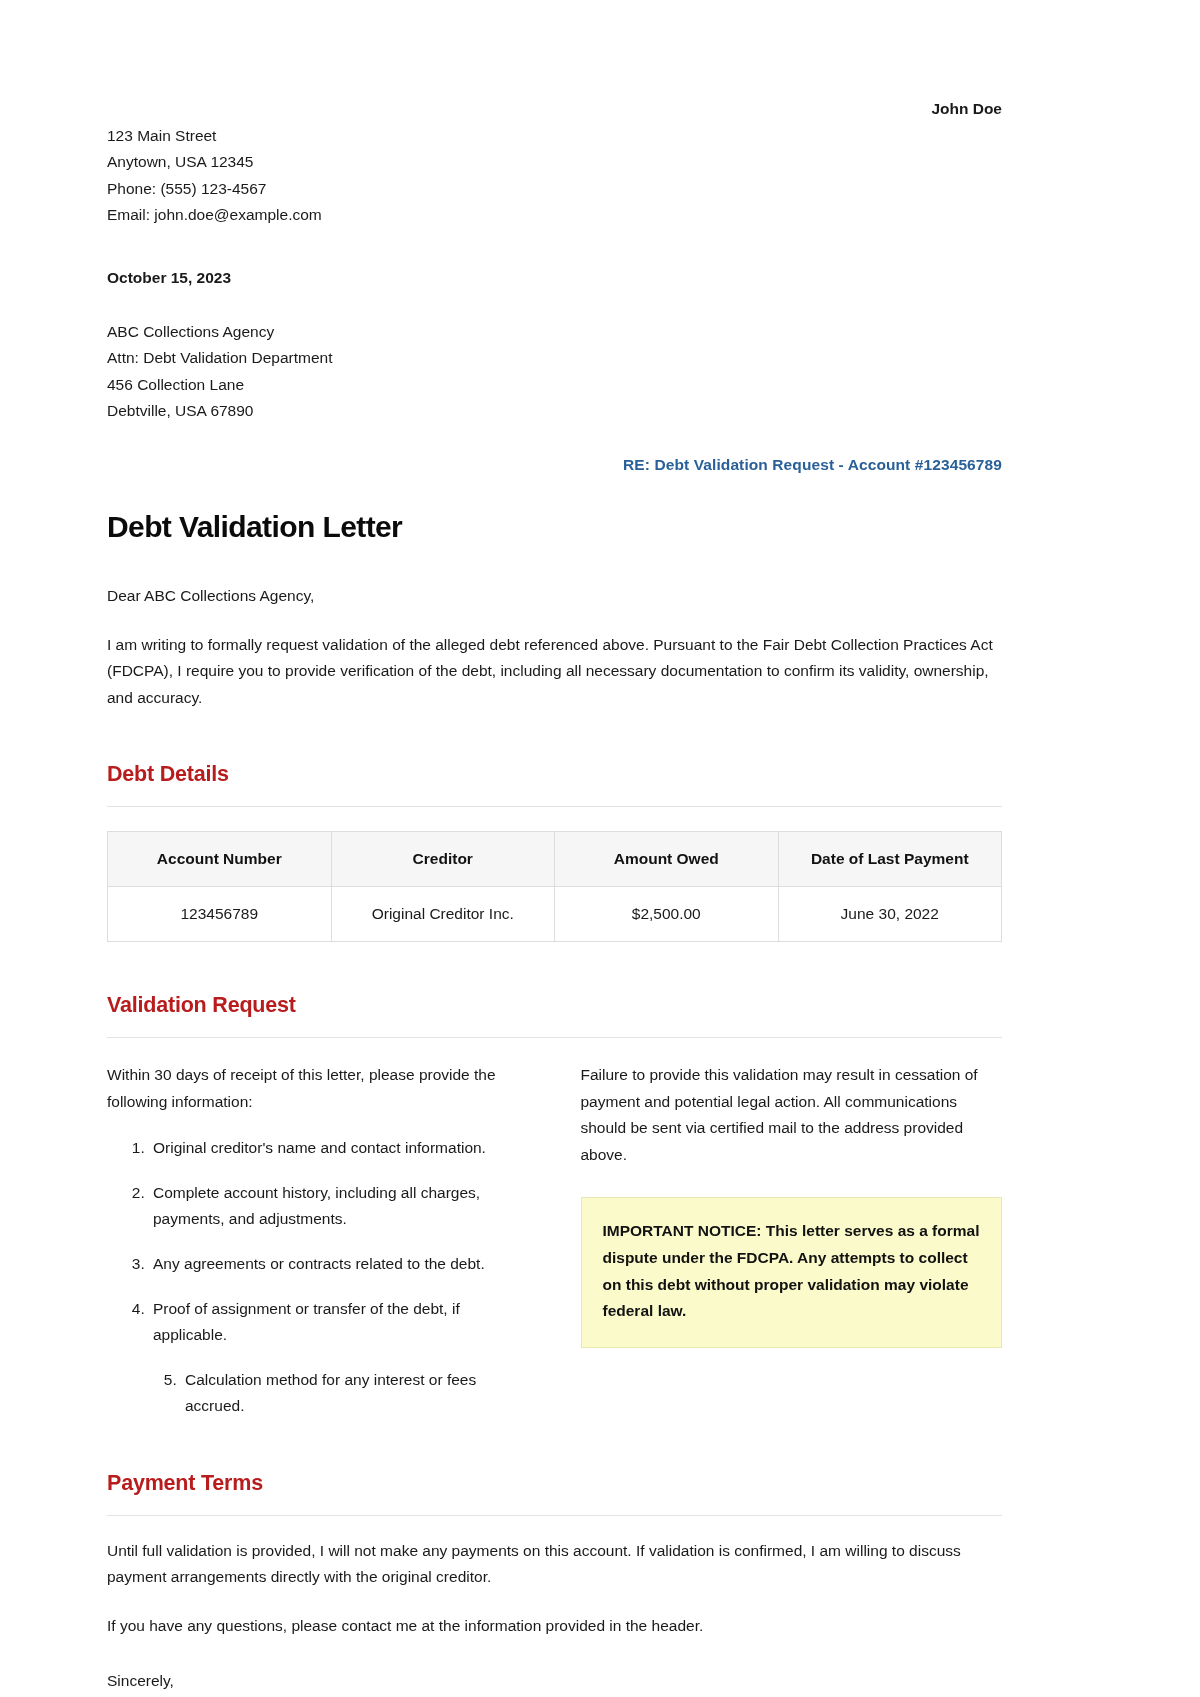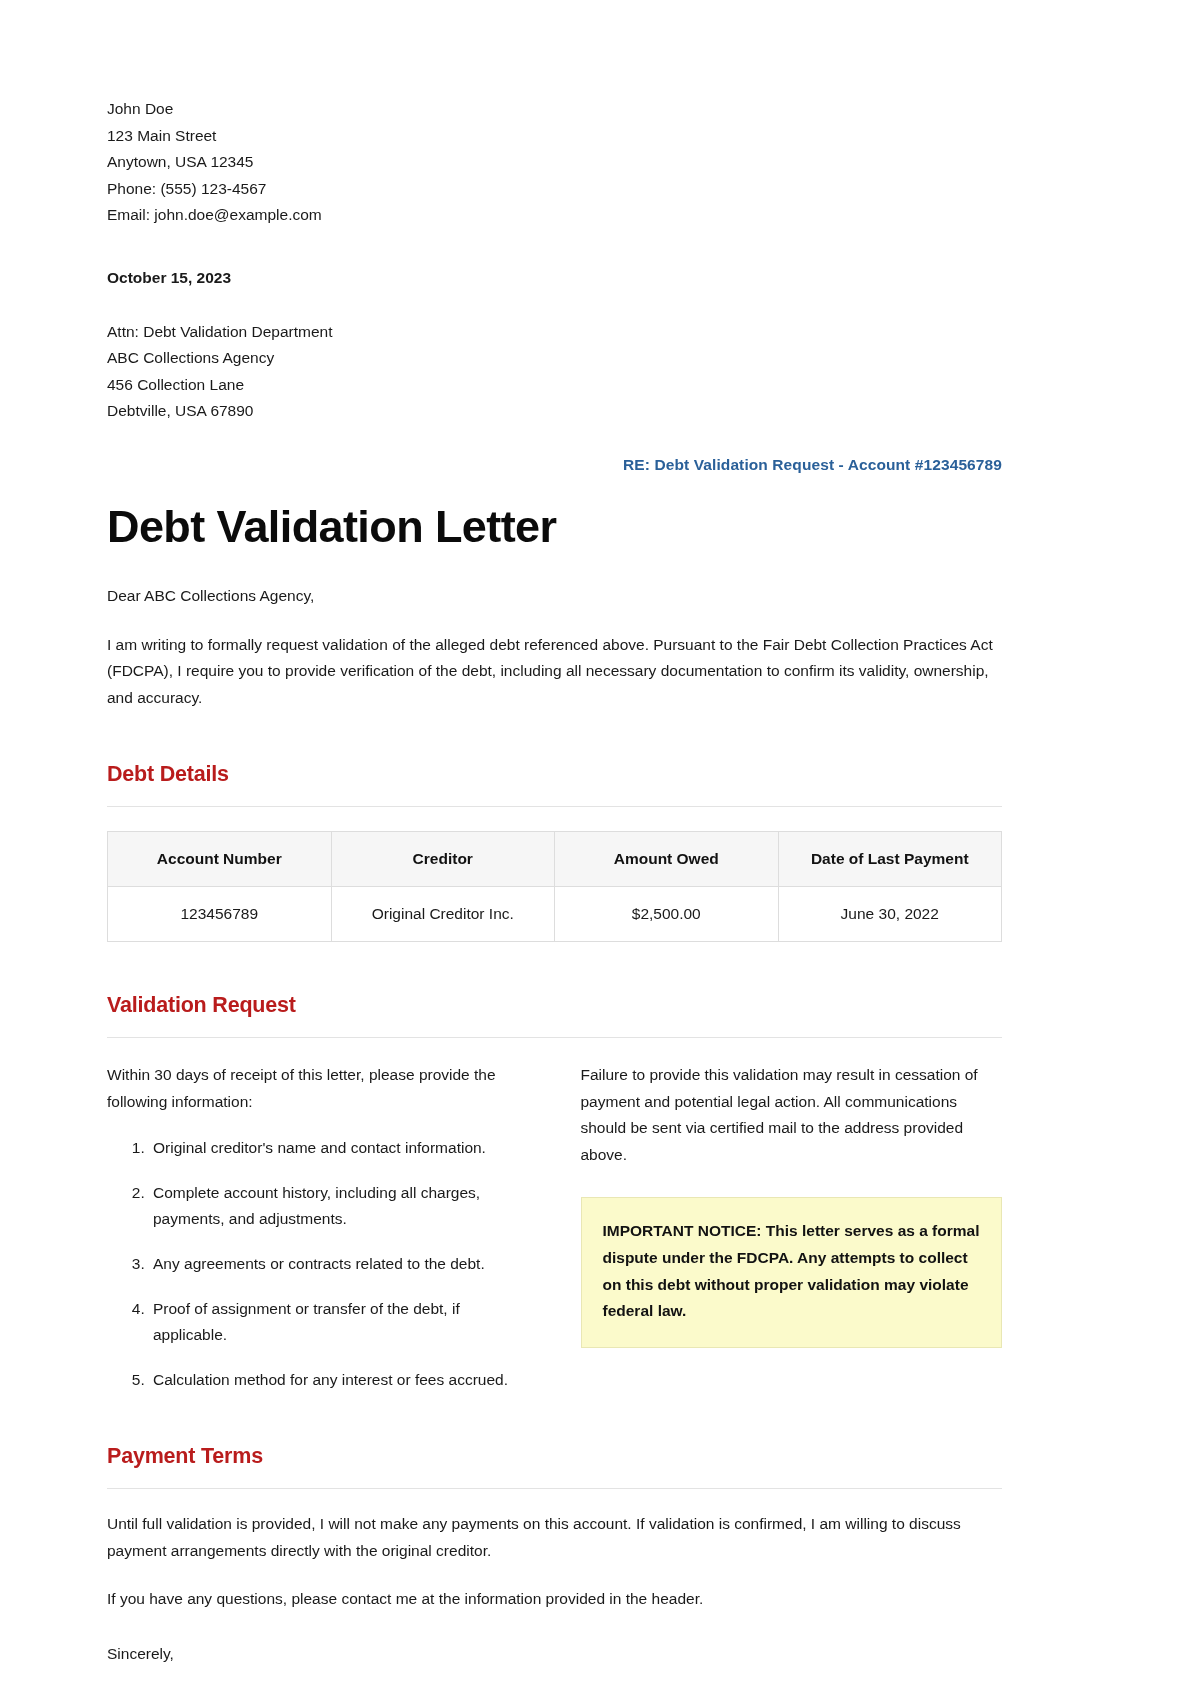--- a/index.html
+++ b/index.html
@@ -22,21 +22,21 @@
     padding: 96px 198px 40px 107px;
     position: relative;
   }
   
   .addr-block {
     font-size: 15.5px;
     line-height: 26.6px;
     color: #1a1a1a;
   }
   .addr-line { white-space: pre; }
-  .addr-name { font-weight: normal; }
+  .addr-name { font-weight: bold; text-align: right; }
   .date-line {
     font-size: 15.5px;
     line-height: 26.6px;
     font-weight: bold;
     color: #1a1a1a;
     margin-top: 36px;
   }
   .recipient-block { margin-top: 27px; }
   
   .subject {
@@ -44,21 +44,21 @@
     font-size: 15.5px;
     line-height: 26px;
     font-weight: bold;
     color: #2a6099;
     letter-spacing: 0.1px;
     text-align: right;
   }
   
   .doc-title {
     margin: 22px 0 4px 0;
-    font-size: 45px;
+    font-size: 30px;
     line-height: 54px;
     font-weight: bold;
     letter-spacing: -0.6px;
     color: #0b0b0b;
   }
   
   .salutation {
     margin-top: 29px;
     font-size: 15.5px;
     line-height: 26.6px;
@@ -124,21 +124,21 @@
   }
   .col .para { margin-top: 0; }
   ol.req-list {
     margin: 20px 0 0 0;
     padding-left: 42px;
     font-size: 15.5px;
     line-height: 26.6px;
     color: #1a1a1a;
   }
   ol.req-list li { margin-bottom: 18px; padding-left: 4px; }
-  ol.req-list li:last-child { margin-bottom: 0; }
+  ol.req-list li:last-child { margin-bottom: 0; margin-left: 32px; }
   
   .notice {
     margin-top: 29px;
     background: #fbfacb;
     border: 1px solid #e9e7b4;
     padding: 20px 21px 22px 21px;
     font-size: 15.5px;
     line-height: 26.6px;
     font-weight: bold;
     color: #121212;
@@ -156,22 +156,22 @@
     <div class="addr-line addr-name">John Doe</div>
     <div class="addr-line">123 Main Street</div>
     <div class="addr-line">Anytown, USA 12345</div>
     <div class="addr-line">Phone: (555) 123-4567</div>
     <div class="addr-line">Email: john.doe@example.com</div>
   </div>
 
   <div class="date-line">October 15, 2023</div>
 
   <div class="addr-block recipient-block">
+    <div class="addr-line">ABC Collections Agency</div>
     <div class="addr-line">Attn: Debt Validation Department</div>
-    <div class="addr-line">ABC Collections Agency</div>
     <div class="addr-line">456 Collection Lane</div>
     <div class="addr-line">Debtville, USA 67890</div>
   </div>
 
   <div class="subject">RE: Debt Validation Request - Account #123456789</div>
 
   <h1 class="doc-title">Debt Validation Letter</h1>
 
   <div class="salutation">Dear ABC Collections Agency,</div>
 

